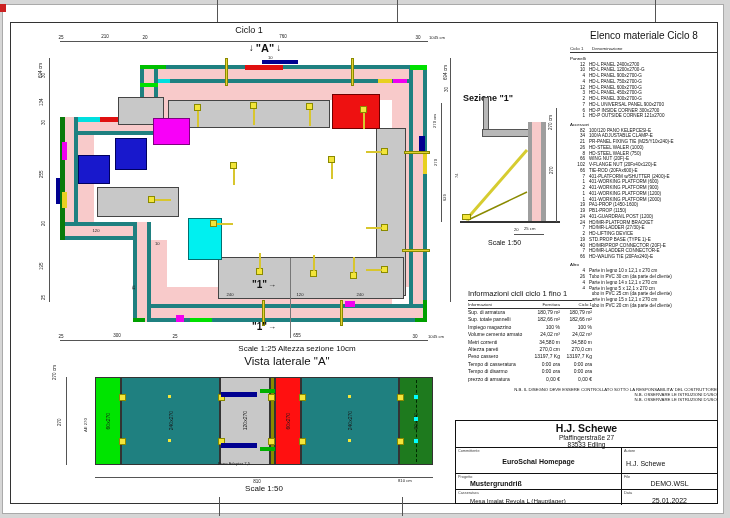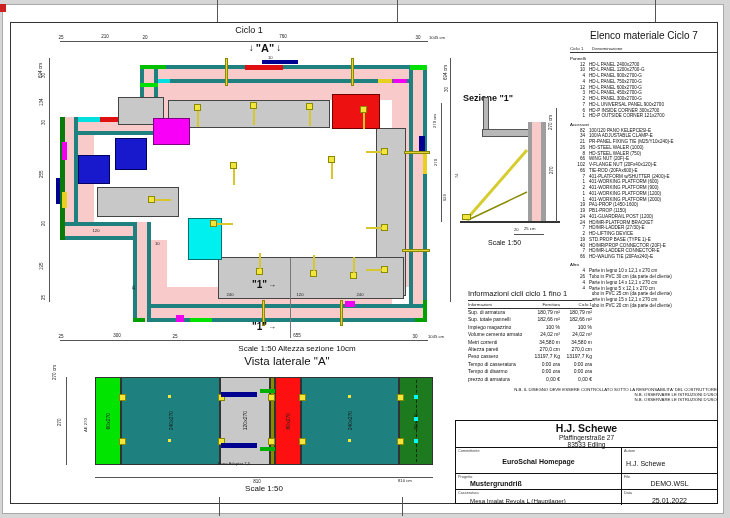--- a/index.html
+++ b/index.html
@@ -216,21 +216,21 @@
 <div class="ab" style="left:462px;top:214px;width:9px;height:6px;background:#f3e53a;border:1px solid #8a8a00;box-sizing:border-box"></div>
 <div class="ab vl" style="left:556px;top:108px;height:114px"></div>
 <span class="ab f45 dim vt" style="left:548px;top:106px;height:24px">270 cm</span>
 <span class="ab f45 dim vt" style="left:549px;top:160px;height:14px">270</span>
 <div class="ab hl" style="left:514px;top:234px;width:30px"></div>
 <span class="ab f4 dim" style="left:514px;top:228px">20</span>
 <span class="ab f4 dim" style="left:524px;top:227px">25 cm</span>
 <div class="ab f7" style="left:488px;top:239px">Scale 1:50</div>
 
 <div class="ab" style="left:570px;top:30px;width:148px">
-  <div class="mtitle">Elenco materiale  Ciclo 7</div>
+  <div class="mtitle">Elenco materiale  Ciclo 8</div>
   <div class="mhead">
     <span class="h1">Ciclo 1</span>
     <span>Denominazione</span>
   </div>
   <div class="mgroup">Pannelli</div>
 
     <div class="mrow">
       <span class="mq">12</span>
       <span class="mn">HD-L PANEL 2400x2700</span>
     </div>
@@ -537,21 +537,21 @@
   <div class="tbcell" style="left:0;top:68px;width:165px;height:16px;border-top:1px solid #111">
     <span class="tblabel">Casseratura</span>
     <div style="font-size:6.2px;margin:7px 0 0 14px">Mesa Imalat Revola L (Hauptlager)</div>
   </div>
   <div class="tbcell" style="left:165px;top:68px;width:96px;height:16px;border-top:1px solid #111;border-left:1px solid #111">
     <span class="tblabel">Data</span>
     <div style="font-size:7px;text-align:center;margin-top:7px">25.01.2022</div>
   </div>
 </div>
 
-<div class="ab f8 c" style="left:147px;top:344px;width:300px">Scale 1:50   Altezza sezione 10cm</div>
+<div class="ab f8 c" style="left:147px;top:344px;width:300px">Scale 1:25   Altezza sezione 10cm</div>
 <div class="ab f11 c" style="left:137px;top:355px;width:300px">Vista laterale "A"</div>
 
 <div class="ab vista" style="left:95px;top:377px;width:338px;height:88px">
   <div class="vp" style="width:26px;background:#00e400">
     <span class="vt vlabel">60x270</span>
   </div>
   <div class="vp" style="width:99px;background:#1f8080">
     <span class="vt vlabel">240x270</span>
   </div>
   <div class="vp" style="width:50px;background:#c8c8c8">

